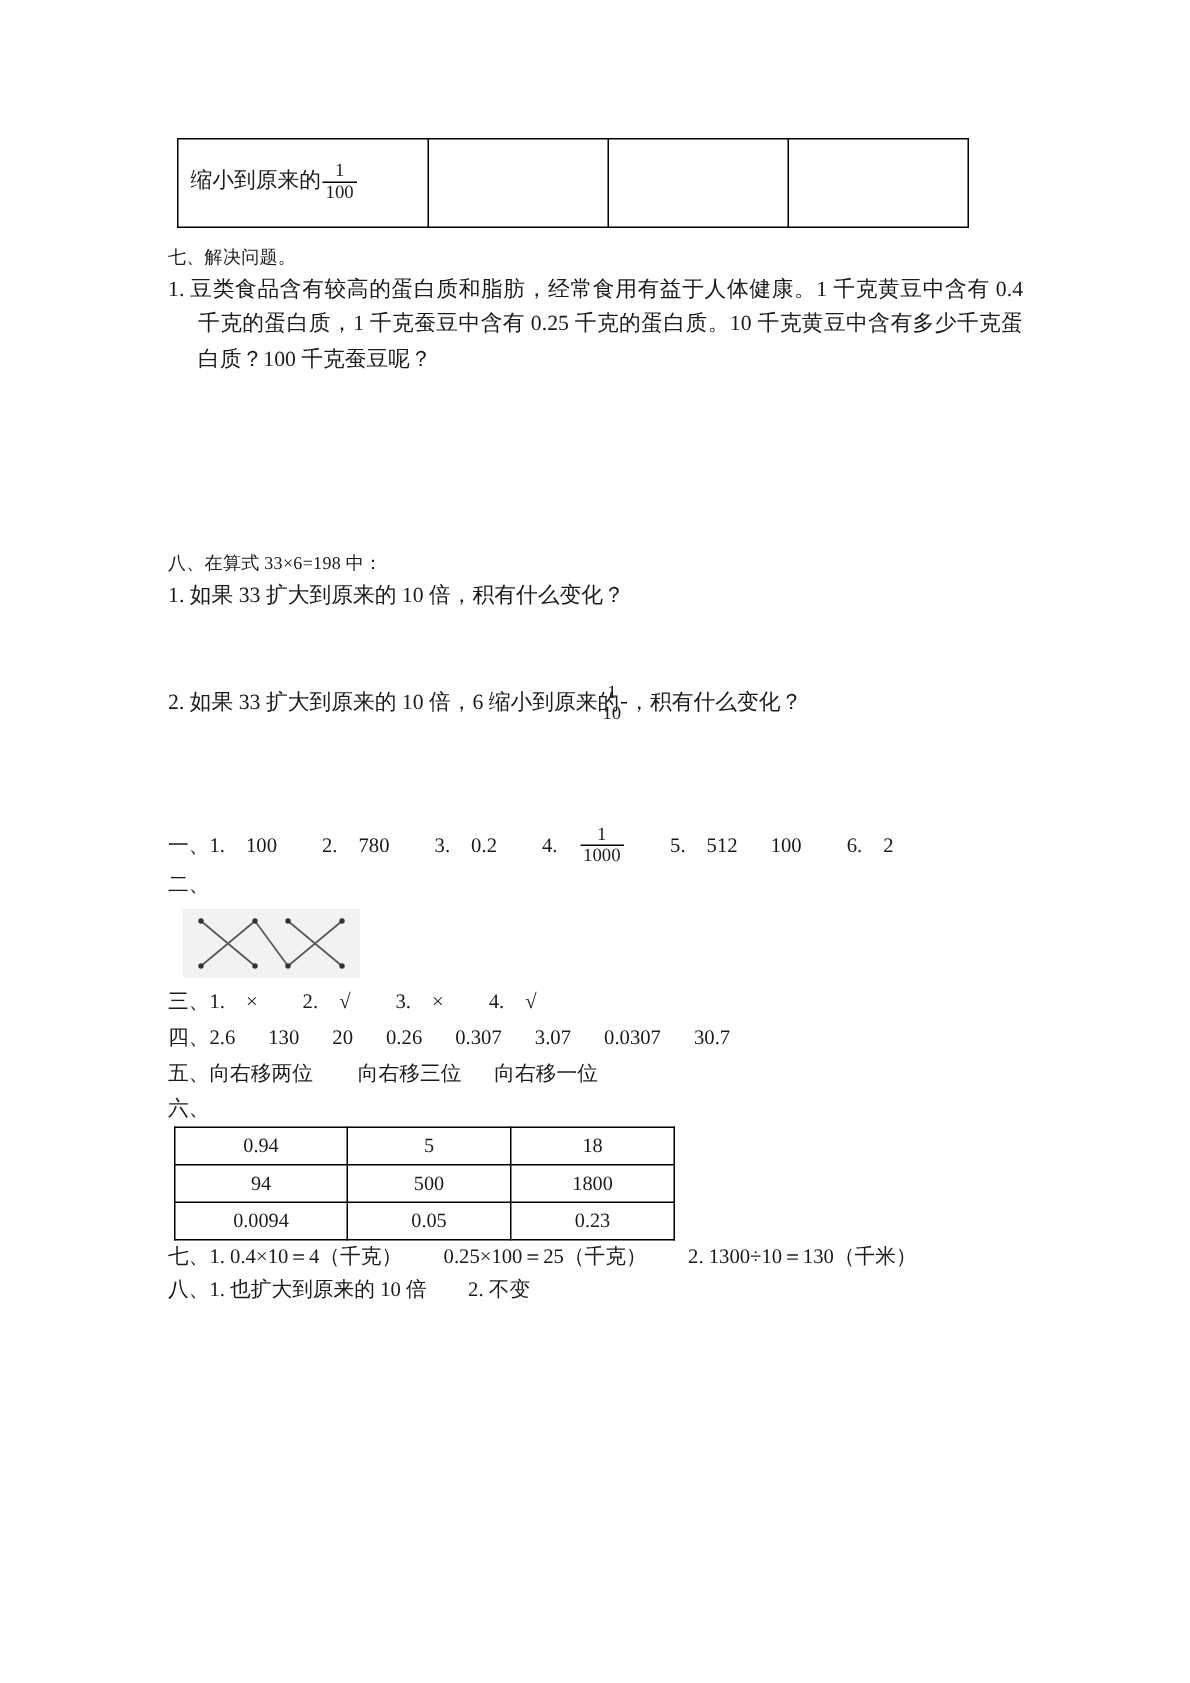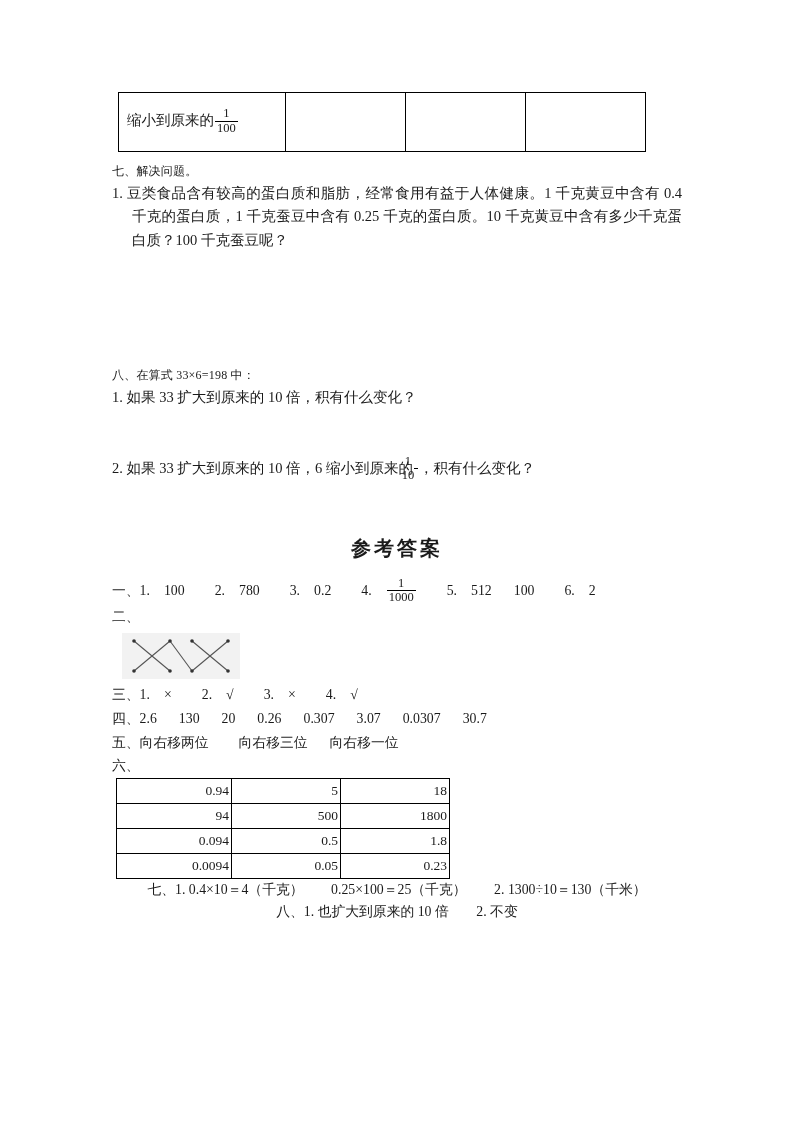--- a/index.html
+++ b/index.html
@@ -98,21 +98,21 @@
     padding: 0;
     font-family: "DejaVu Serif", "Liberation Serif", serif;
   }
 
   
   .ans-line {
     font-size: 13.8px;
     line-height: 1.72;
     white-space: nowrap;
   }
-  .ans-line.wrap { white-space: normal; line-height: 1.6; text-align: center; }
+  .ans-line.wrap { white-space: normal; line-height: 1.6; }
   .sp2 { display: inline-block; width: 14px; }
   .sp3 { display: inline-block; width: 22px; }
   .sp4 { display: inline-block; width: 30px; }
 
   
   .match-wrap {
     margin: 4px 0 4px 10px;
     width: 118px;
     height: 46px;
     background: #f2f2f2;
@@ -121,21 +121,21 @@
   
   .ans-table {
     border-collapse: collapse;
     width: 318px;
     margin-left: 4px;
     table-layout: fixed;
   }
   .ans-table td {
     border: 1.2px solid #000;
     height: 22px;
-    text-align: right;
+    text-align: center;
     font-size: 13.5px;
     padding: 1px 2px;
   }
   .ans-table td.c1 { width: 110px; }
   .ans-table td.c2 { width: 104px; }
   .ans-table td.c3 { width: 104px; }
 </style>
 </head>
 <body>
 
@@ -158,21 +158,20 @@
     <div class="gap-md"></div>
     <div class="gap-lg"></div>
 
     <div class="sec-head">八、在算式 33×6=198 中：</div>
     <div class="q">1. 如果 33 扩大到原来的 10 倍，积有什么变化？</div>
     <div class="gap-md"></div>
     <div class="q"><span>2. 如果 33 扩大到原来的 10 倍，6 缩小到原来的</span><span class="frac"><span class="num">1</span><span class="den">10</span></span><span>，积有什么变化？</span></div>
 
     <div style="height:52px"></div>
 
-    <div class="answer-title">参考答案</div>
 
     <div style="height:16px"></div>
 
     <div class="ans-line"><span>一、</span><span>1.</span><span class="sp2"></span><span>100</span><span class="sp4"></span><span>2.</span><span class="sp2"></span><span>780</span><span class="sp4"></span><span>3.</span><span class="sp2"></span><span>0.2</span><span class="sp4"></span><span>4.</span><span class="sp2"></span><span class="frac"><span class="num">1</span><span class="den">1000</span></span><span class="sp4"></span><span>5.</span><span class="sp2"></span><span>512</span><span class="sp3"></span><span>100</span><span class="sp4"></span><span>6.</span><span class="sp2"></span><span>2</span></div>
 
     <div class="ans-line"><span>二、</span></div>
 
     <div class="match-wrap">
       <svg width="118" height="46" viewBox="0 0 118 46">
         <line x1="12" y1="8" x2="48" y2="38" stroke="#555" stroke-width="1.1"></line>
@@ -205,25 +204,20 @@
         <td class="c1">0.94</td>
         <td class="c2">5</td>
         <td class="c3">18</td>
       </tr>
       <tr>
         <td class="c1">94</td>
         <td class="c2">500</td>
         <td class="c3">1800</td>
       </tr>
       <tr>
-        <td class="c1">0.094</td>
-        <td class="c2">0.5</td>
-        <td class="c3">1.8</td>
-      </tr>
-      <tr>
         <td class="c1">0.0094</td>
         <td class="c2">0.05</td>
         <td class="c3">0.23</td>
       </tr>
     </tbody>
       </table>
 
     <div class="ans-line wrap"><span>七、</span><span>1. 0.4×10＝4（千克）　　0.25×100＝25（千克）　　2. 1300÷10＝130（千米）</span></div>
 
     <div class="ans-line wrap"><span>八、</span><span>1. 也扩大到原来的 10 倍　　2. 不变</span></div>

